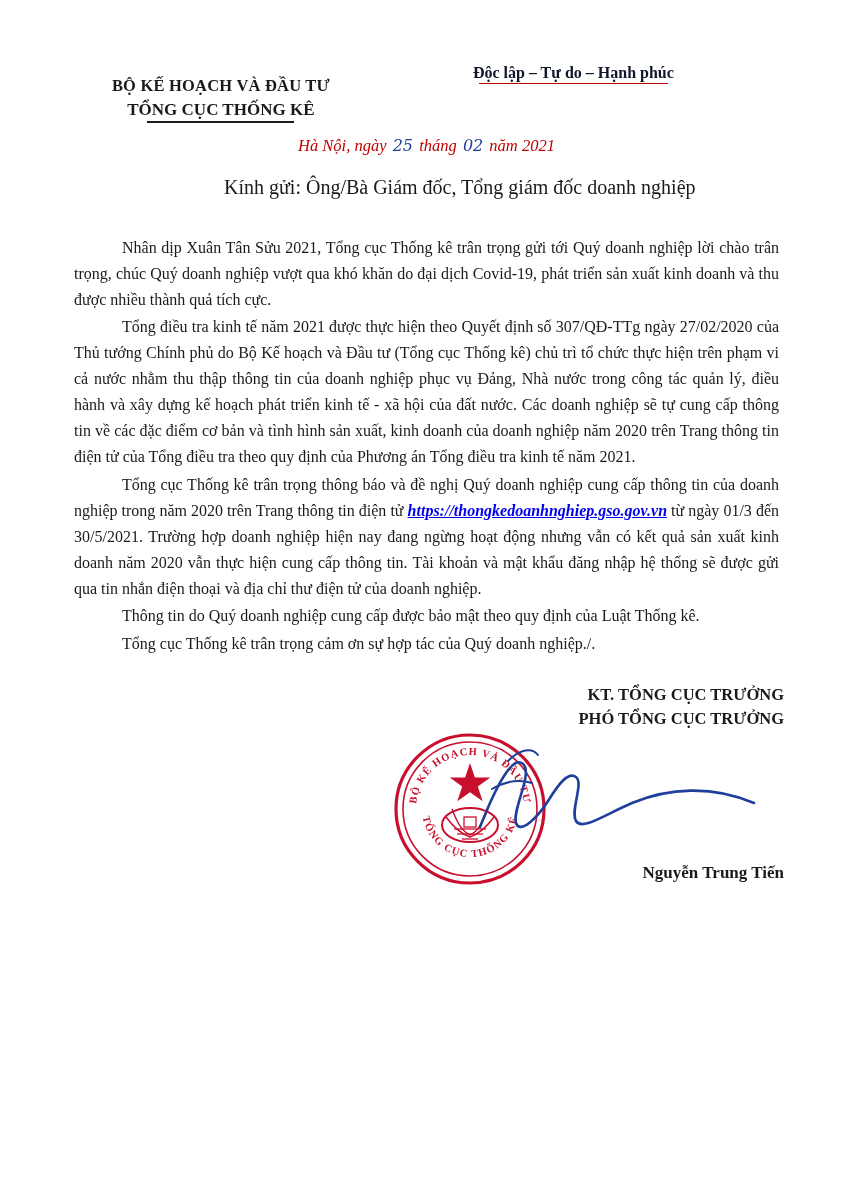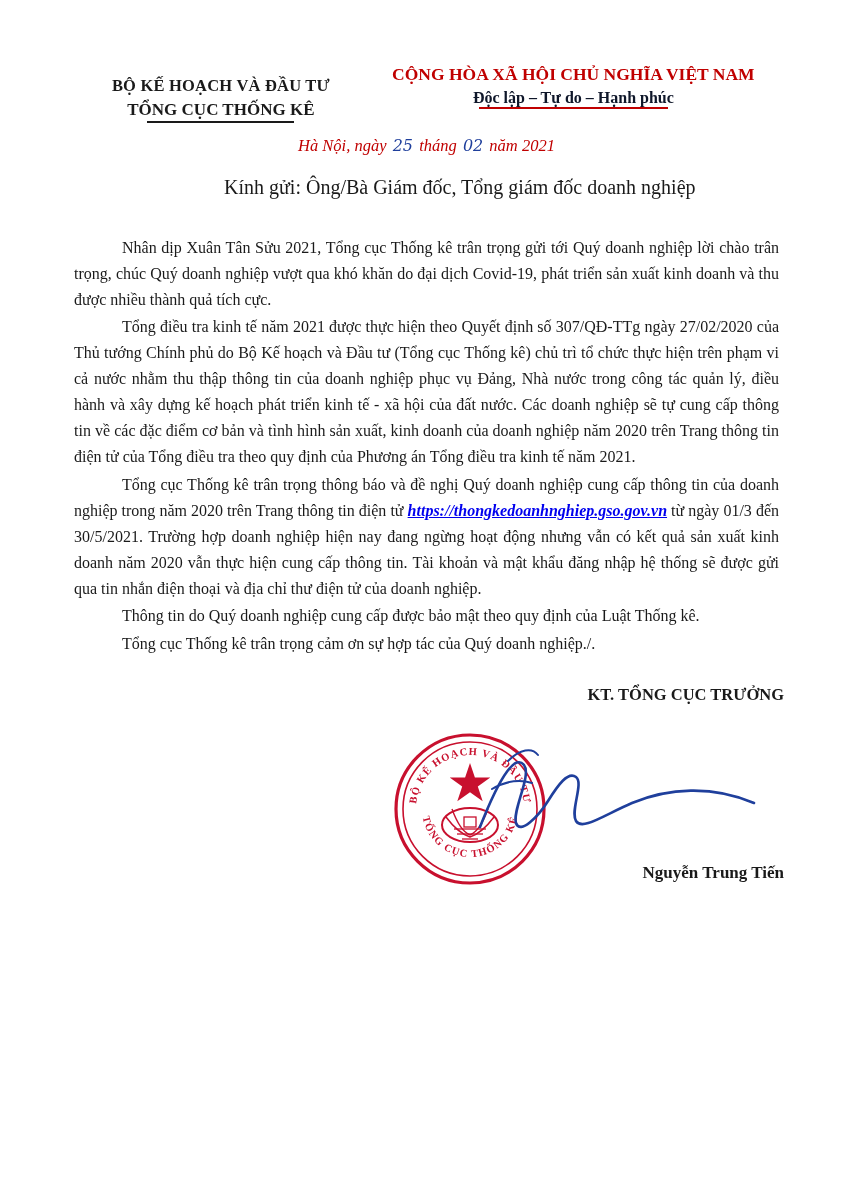--- a/index.html
+++ b/index.html
@@ -173,21 +173,20 @@
   <div class="header">
     <div class="header-left">
       <div class="ministry">BỘ KẾ HOẠCH VÀ ĐẦU TƯ</div>
       <div class="agency">
         <span>TỔNG CỤC THỐNG KÊ</span>
         <span class="rule"></span>
       </div>
     </div>
 
     <div class="header-right">
-      <div class="nation">CỘNG HÒA XÃ HỘI CHỦ NGHĨA VIỆT NAM</div>
       <div class="motto">
         <span>Độc lập – Tự do – Hạnh phúc</span>
         <span class="rule"></span>
       </div>
     </div>
   </div>
 
   <div class="dateline">
     <span>Hà Nội, ngày</span>
     <span class="hand">25</span>
@@ -205,20 +204,21 @@
     <p>
       <span>Tổng cục Thống kê trân trọng thông báo và đề nghị Quý doanh nghiệp cung cấp thông tin của  doanh nghiệp trong năm 2020 trên Trang thông tin điện tử </span><a class="link" href="#">https://thongkedoanhnghiep.gso.gov.vn</a><span> từ ngày 01/3 đến 30/5/2021. Trường hợp doanh nghiệp hiện nay đang ngừng hoạt động nhưng vẫn có kết quả sản xuất kinh doanh năm 2020 vẫn thực hiện cung cấp thông tin. Tài khoản và mật khẩu đăng nhập hệ thống sẽ được gửi qua tin nhắn điện thoại và địa chỉ thư điện tử của doanh nghiệp.</span>
     </p>
     <p>Thông tin do Quý doanh nghiệp cung cấp được bảo mật theo quy định của Luật Thống kê.</p>
     <p>Tổng cục Thống kê trân trọng cảm ơn sự hợp tác của Quý doanh nghiệp./.</p>
   </div>
 
   <div class="sign-block">
     <div class="sign-titles">
       <div>KT. TỔNG CỤC TRƯỞNG</div>
+      <div>PHÓ TỔNG CỤC TRƯỞNG</div>
     </div>
 
     <div class="seal">
       <svg width="152" height="152" viewBox="0 0 152 152" aria-hidden="true">
         <defs>
           <path id="arcTop" d="M 22,76 A 54,54 0 0 1 130,76"></path>
           <path id="arcBottom" d="M 28,76 A 48,48 0 0 0 124,76"></path>
         </defs>
         <circle cx="76" cy="76" r="74" fill="none" stroke="#c8102e" stroke-width="3.2"></circle>
         <circle cx="76" cy="76" r="67" fill="none" stroke="#c8102e" stroke-width="1.6"></circle>

